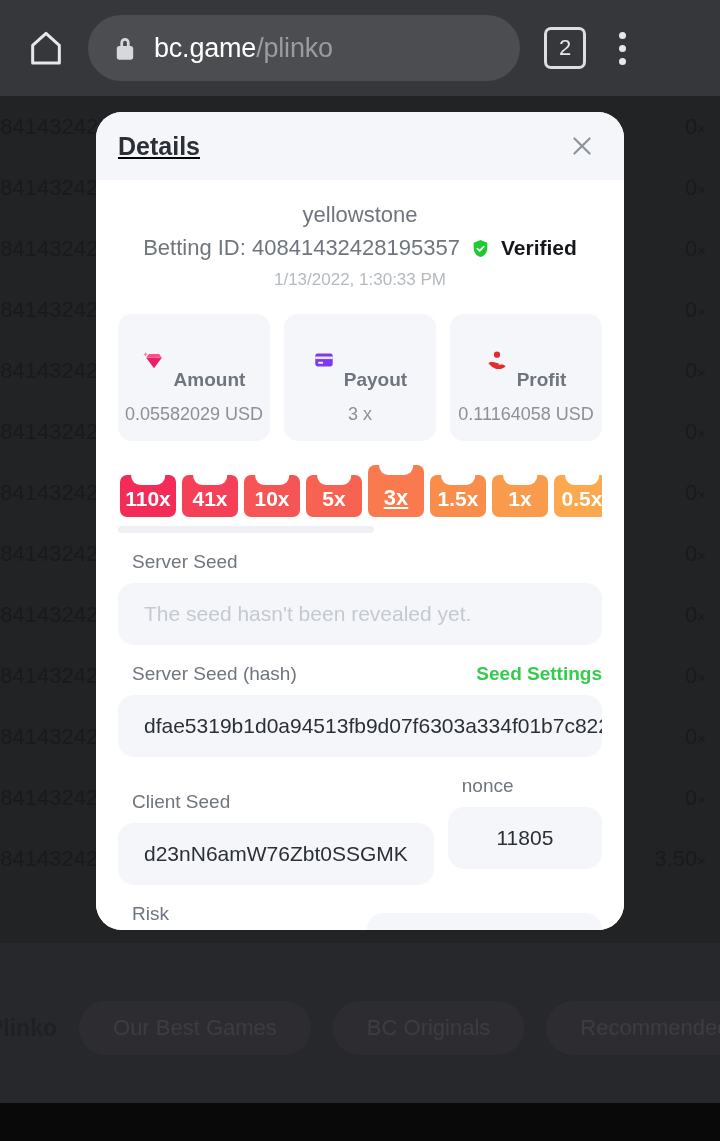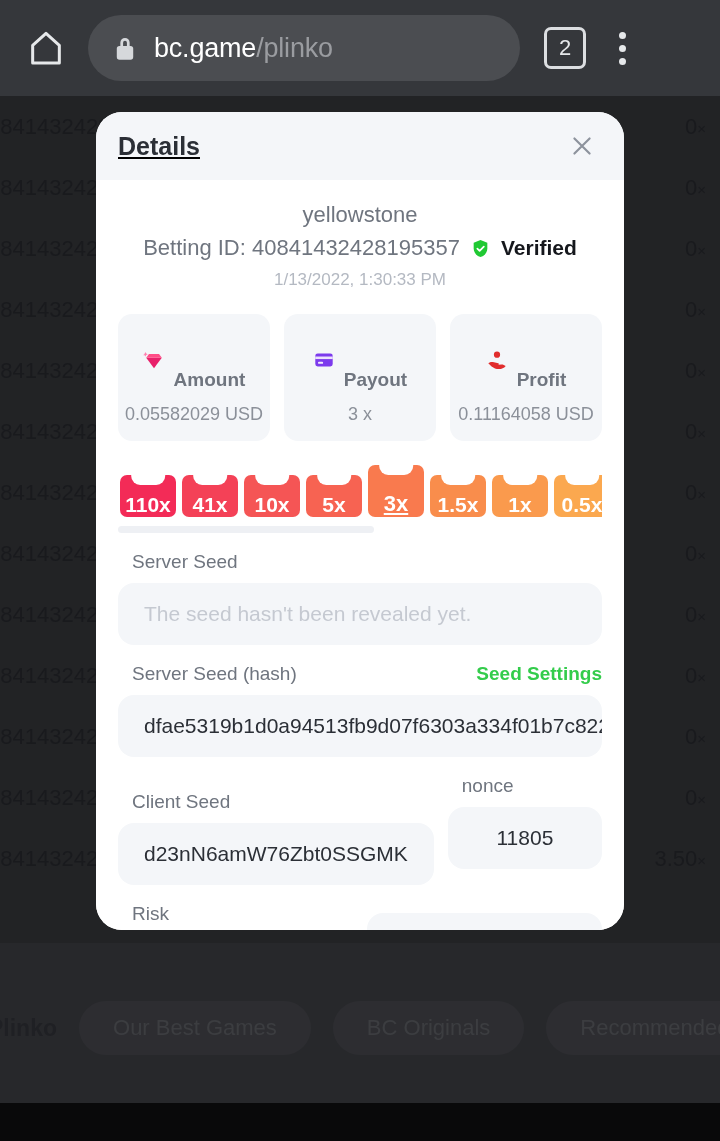--- a/index.html
+++ b/index.html
@@ -98,20 +98,21 @@
 
   .mult-wrap { margin-top: 22px; }
   .mult-strip {
     display: flex; align-items: flex-end; gap: 6px; height: 54px; overflow: hidden;
     padding-left: 2px;
   }
   .mult {
     position: relative; flex: 0 0 auto; height: 42px; min-width: 56px;
     display: flex; align-items: flex-end; justify-content: center;
     border-radius: 7px; color: #fff; font-weight: 700; font-size: 21px;
+    padding-bottom: 6px;
   }
   .mult::after {
     content: ""; position: absolute; left: 50%; transform: translateX(-50%);
     top: -1px; width: 60%; height: 11px; background: #fff; border-radius: 0 0 9px 9px;
   }
   .mult.active { height: 52px; font-size: 22px; }
   .scrollbar-track { margin-top: 9px; height: 7px; width: 100%; }
   .scrollbar-thumb { height: 7px; width: 256px; background: #eef0f4; border-radius: 4px; }
 
   .field-group { margin-top: 18px; }

